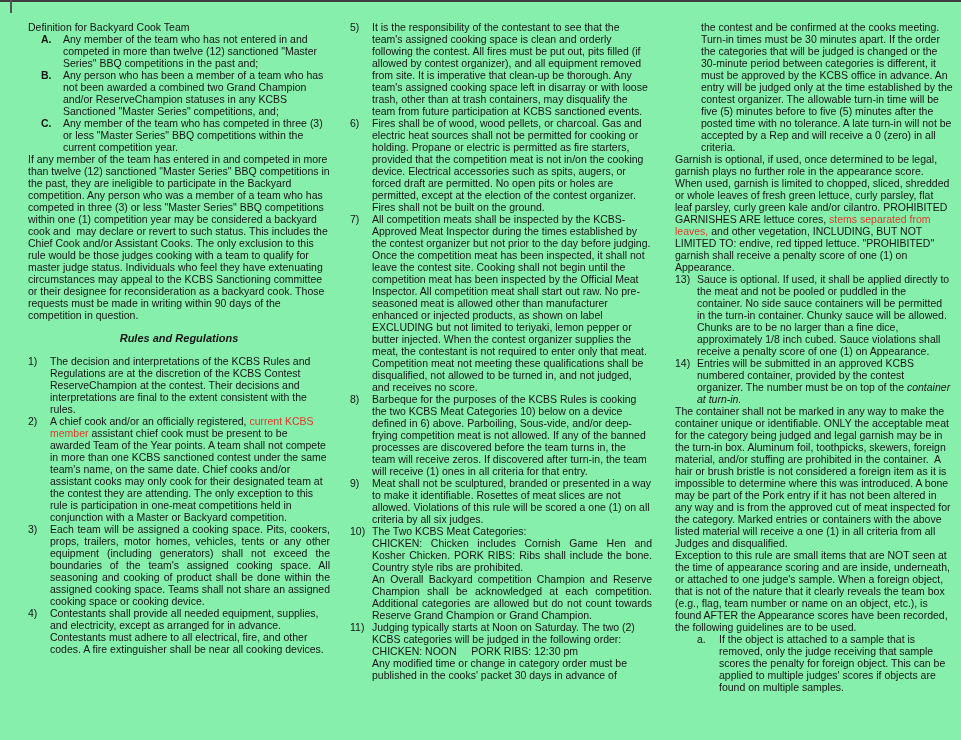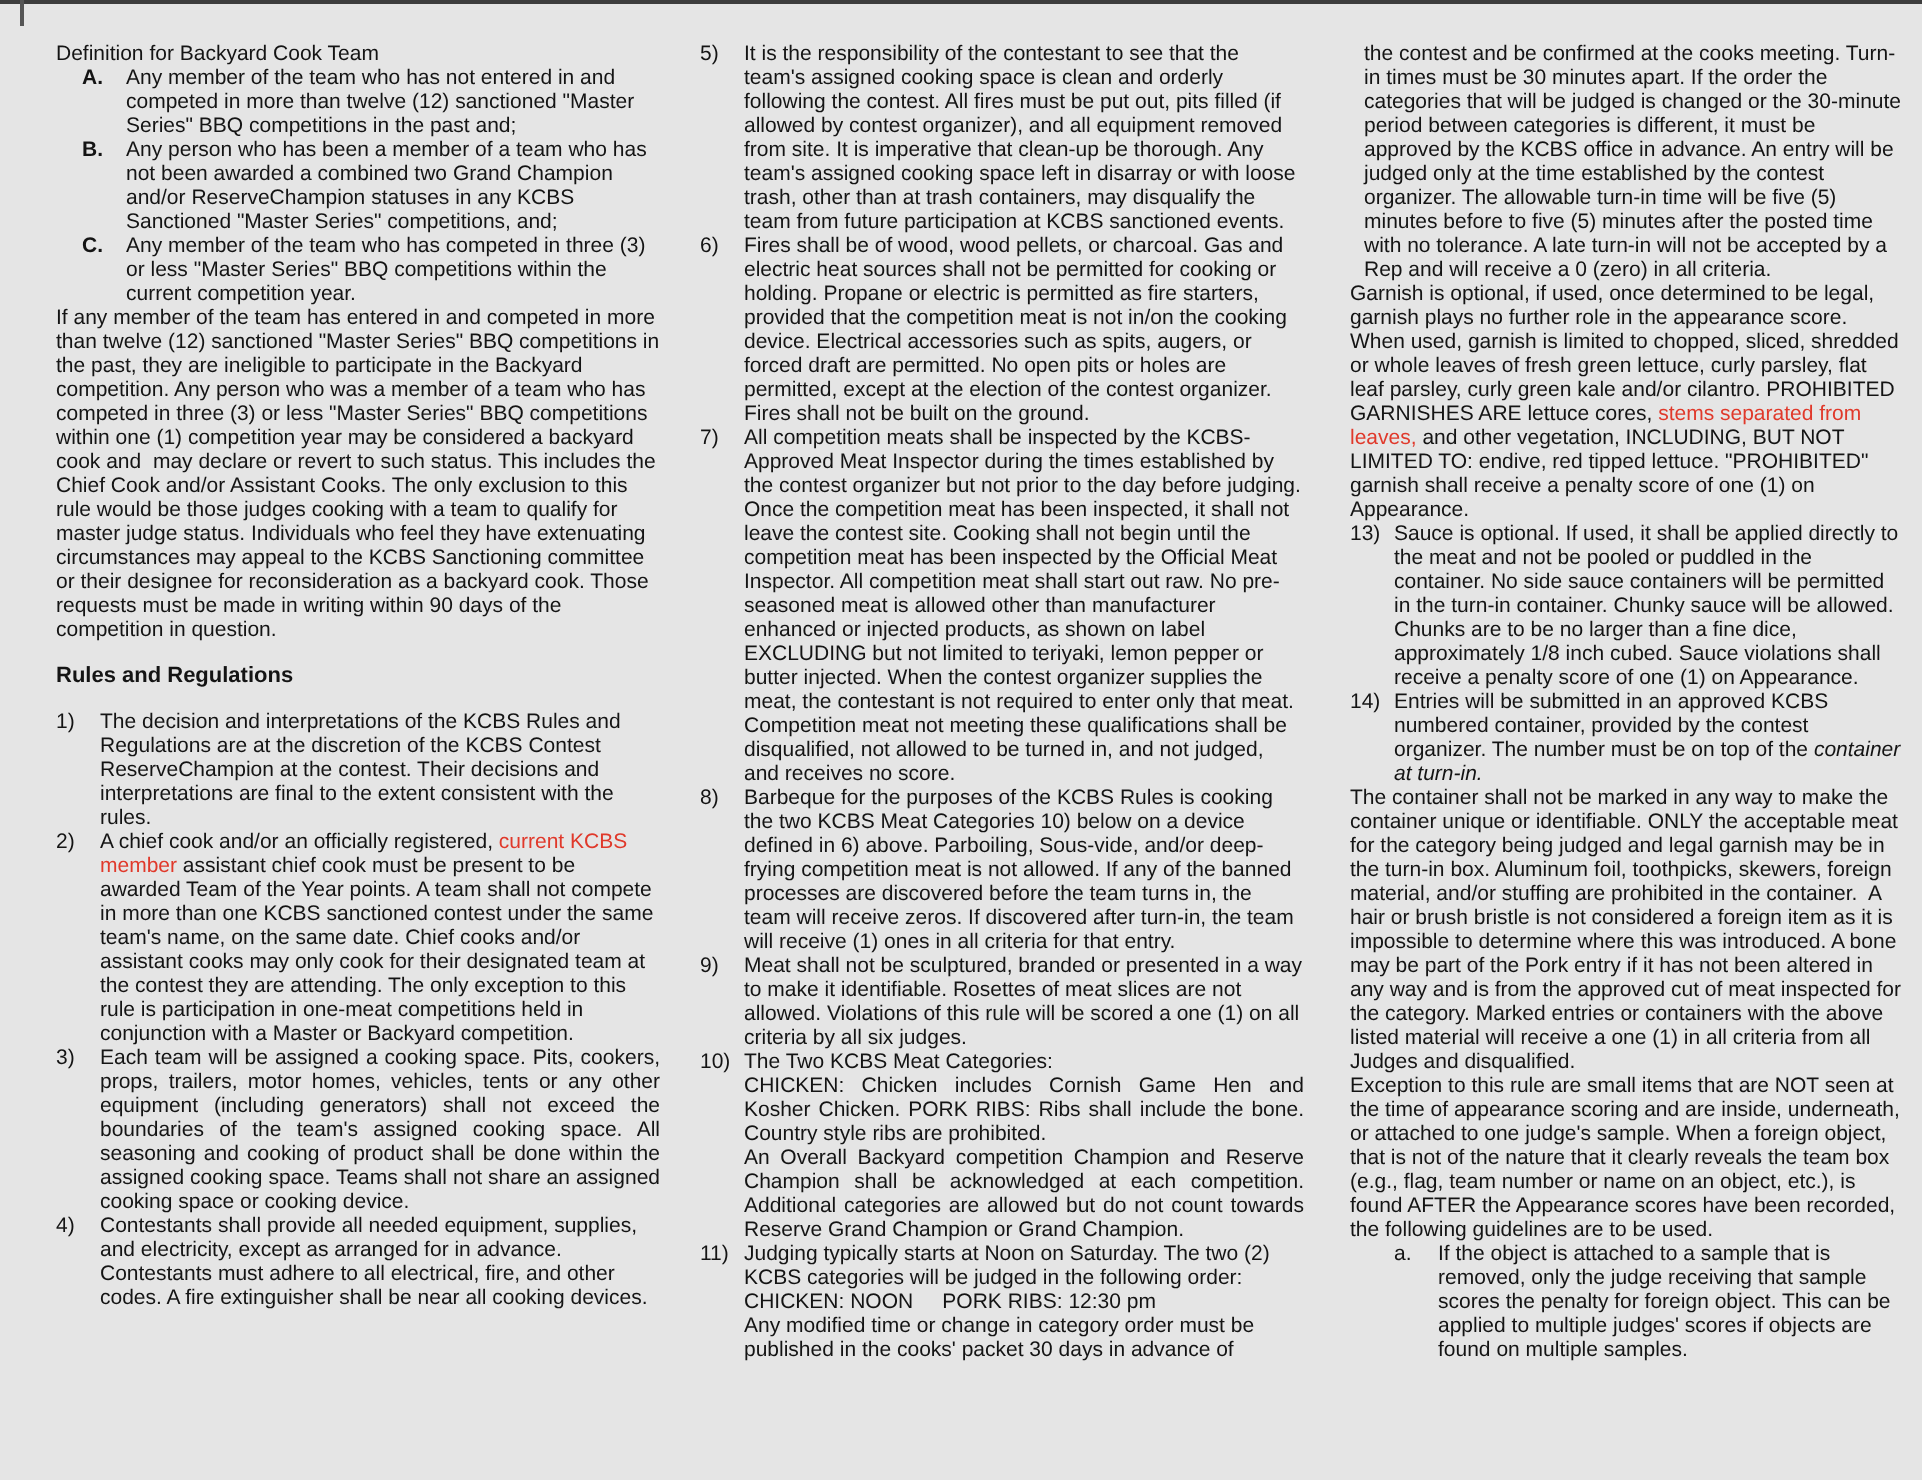--- a/index.html
+++ b/index.html
@@ -2,37 +2,37 @@
 <html style="--accent-red: #e0392b;"><head>
 <meta charset="utf-8">
 <style>
   html,body { margin:0; padding:0; }
   body {
     width:961px; height:740px; background:#ffffff;
     font-family:"Liberation Sans", sans-serif;
     color:#141414;
     overflow:hidden;
   }
-  .page { position:relative; width:961px; height:740px; background:#e5e5e5; }
+  .page { position:relative; width:961px; height:740px; background:#86efac; }
   .scan-edge-top { position:absolute; top:0; left:0; width:961px; height:2px; background:#3d3d3d; }
   .scan-corner-tick { position:absolute; top:0; left:10px; width:2px; height:13px; background:#555; }
   .columns { display:flex; padding:21px 0 0 28px; align-items:flex-start; }
   .col { font-size:10.5px; line-height:12px; }
   .col-1 { width:302px; }
   .col-2 { width:302px; margin-left:20px; }
   .col-3 { width:278px; margin-left:23px; }
   .block { white-space:pre-wrap; }
   .item { display:flex; }
   .item .lbl { flex:0 0 22px; white-space:pre; }
   .item .txt { flex:1; white-space:pre-wrap; }
   .lettered { margin-left:13px; }
   .lettered .lbl { font-weight:bold; }
-  .cont { margin-left:7px; }
+  .cont { margin-left:26px; }
   .sub { margin-left:22px; }
-  .heading { font-weight:bold; font-size:11px; margin:11px 0 11px 0; }
+  .heading { text-align:center; font-weight:bold; font-style:italic; font-size:11px; margin:11px 0 11px 0; }
   .just { text-align:justify; }
   .seg-red { color:var(--accent-red, #e0392b); }
   .seg-bold { font-weight:normal; }
   .seg-italic { font-style:italic; }
 </style>
 </head>
 <body>
 
 <div class="page">
   <div class="scan-edge-top"></div>

